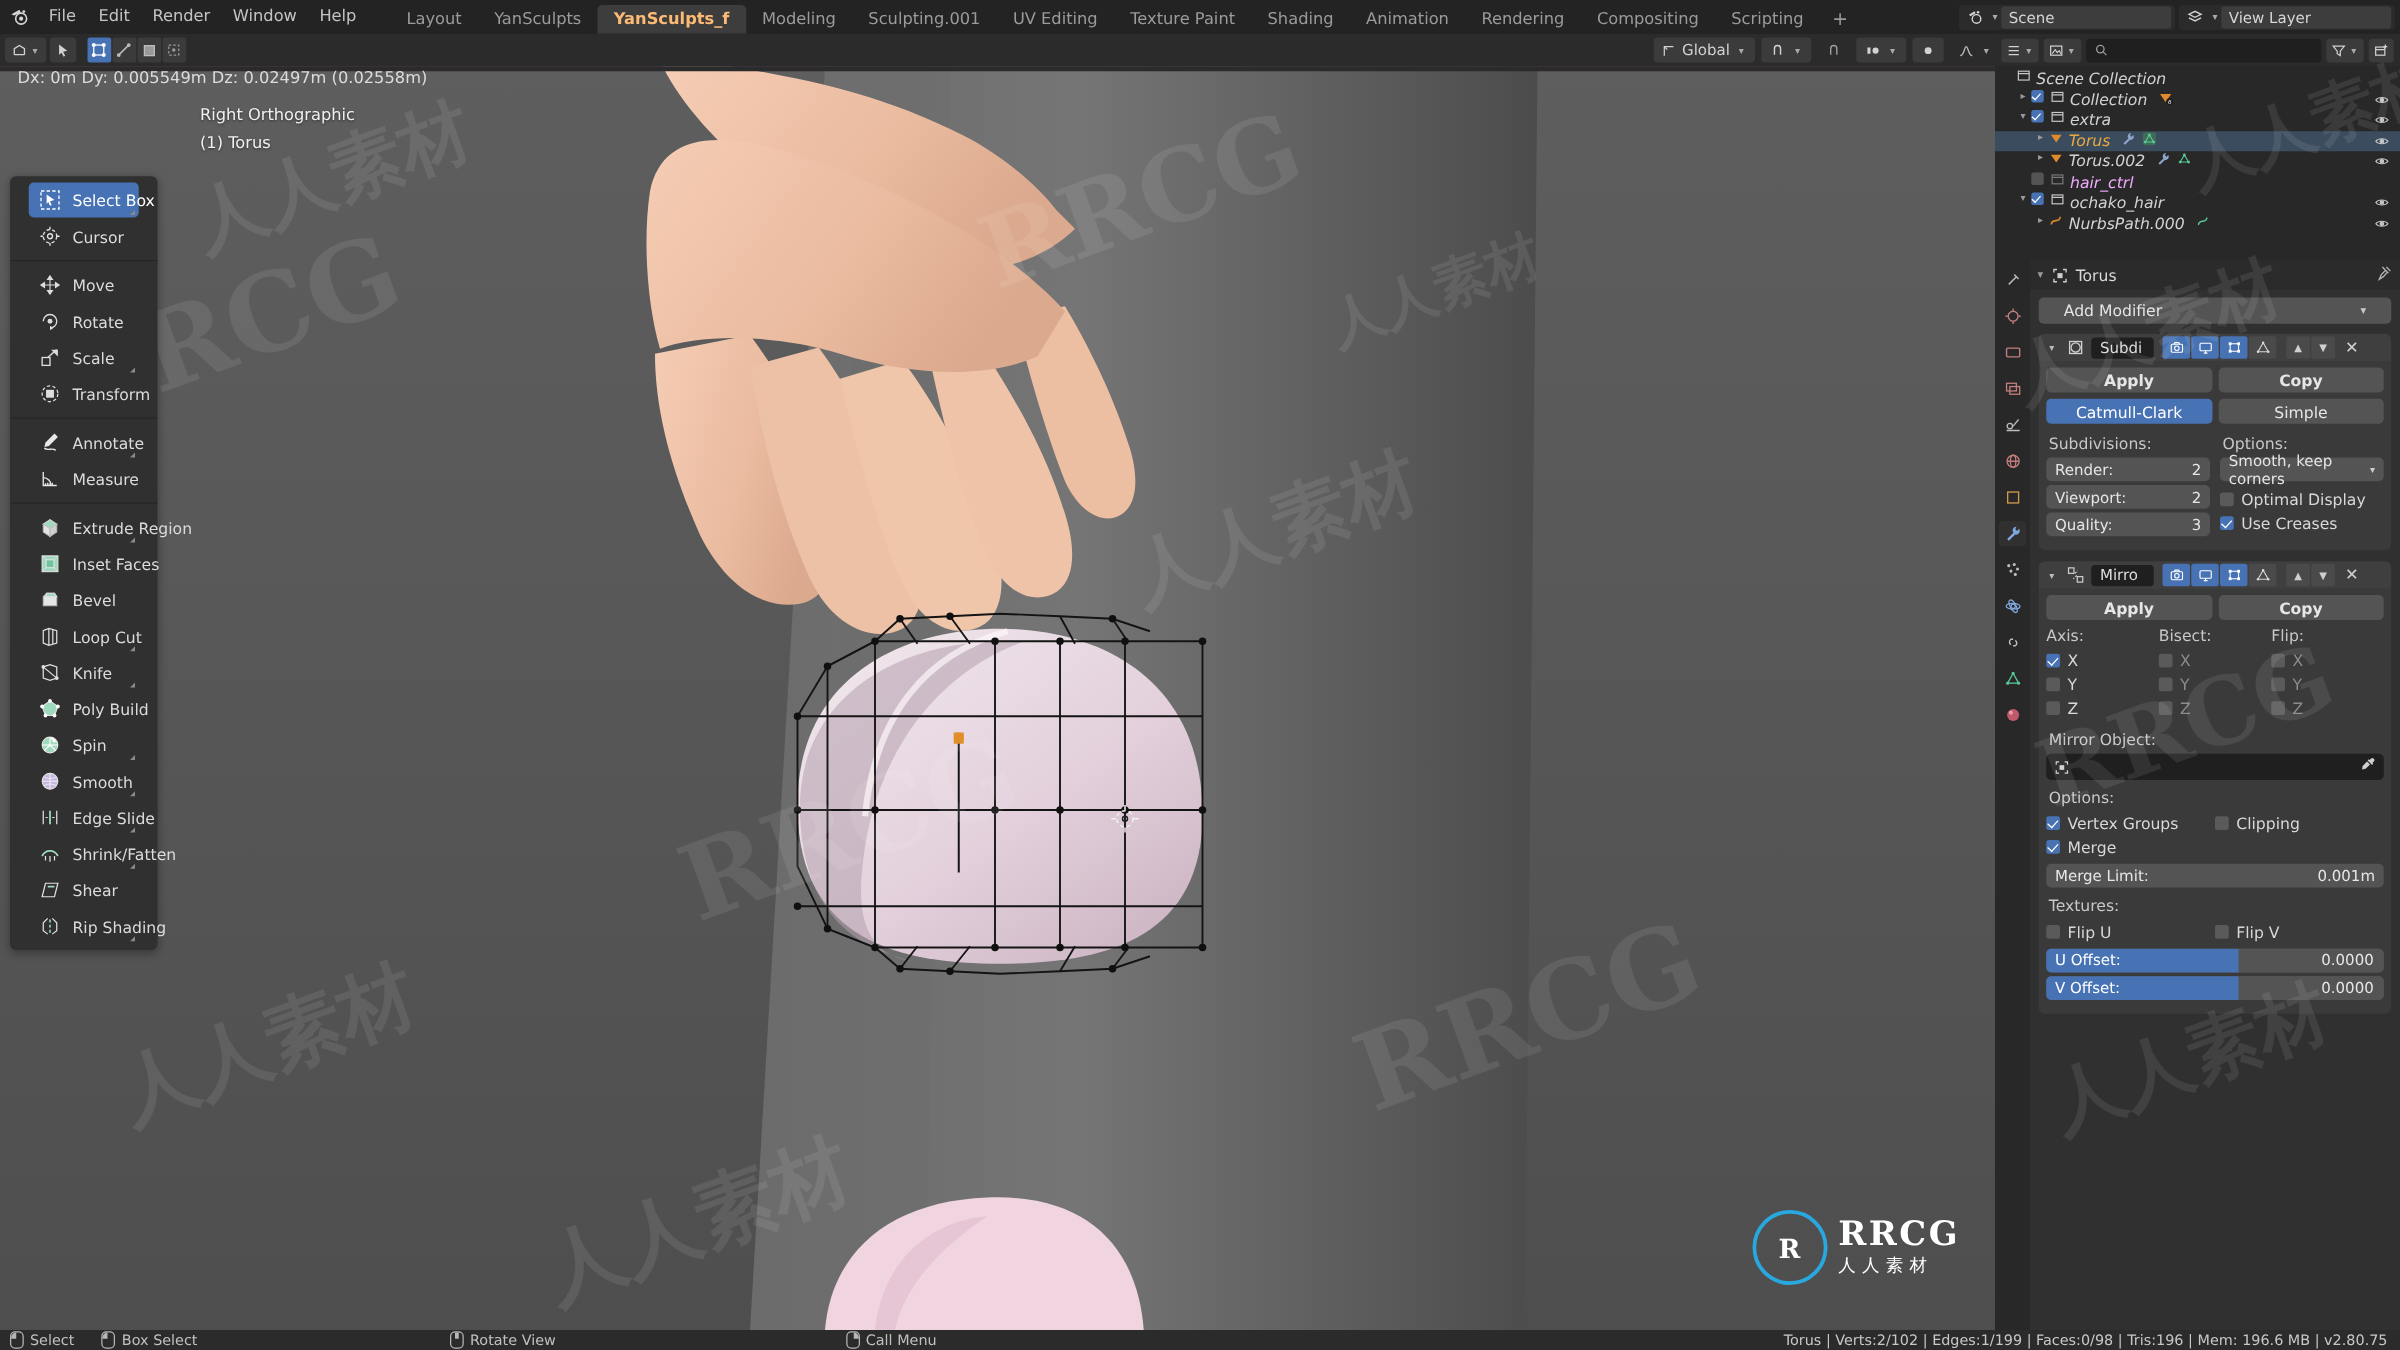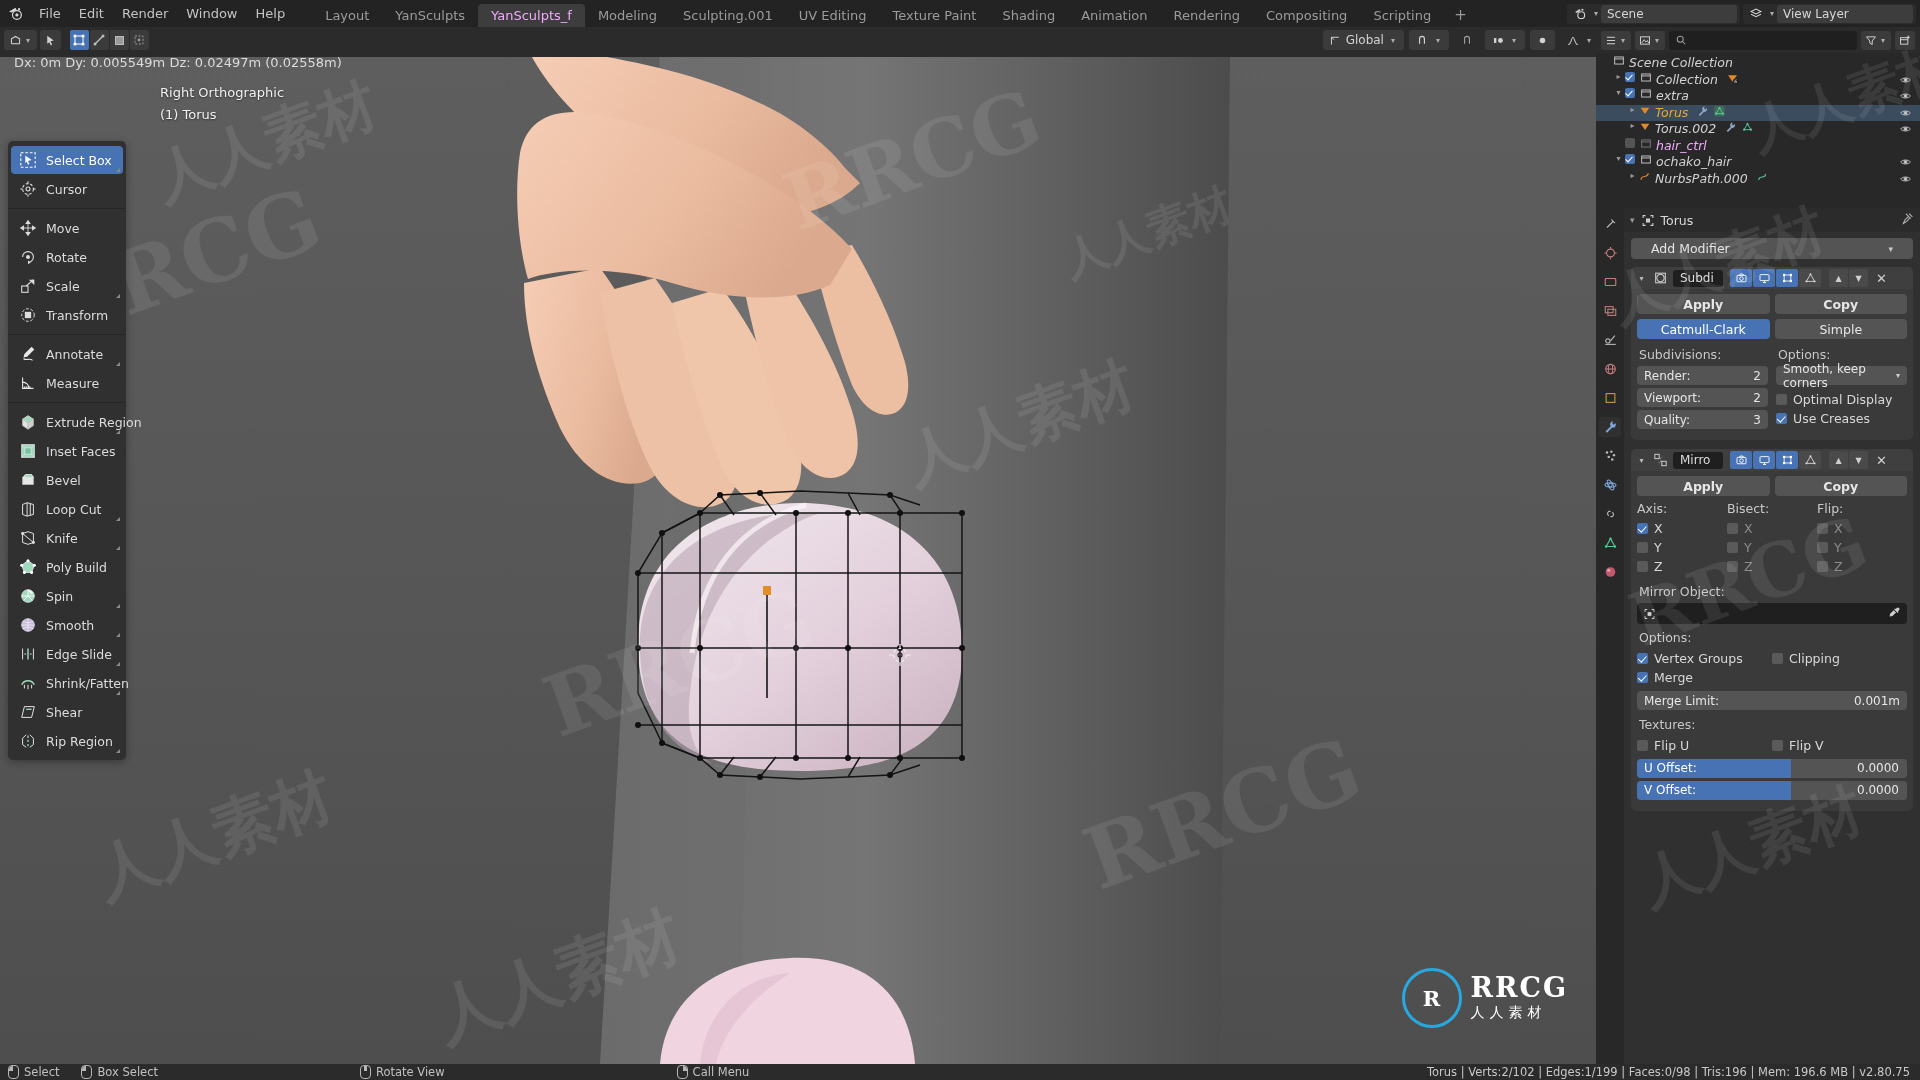--- a/index.html
+++ b/index.html
@@ -12,21 +12,21 @@
   
   .topbar{position:absolute;left:0;top:0;width:1920px;height:27px;background:#232323;
           display:flex;align-items:center;}
   .blender-logo{width:30px;height:27px;display:flex;align-items:center;justify-content:center;}
   .blender-logo svg{width:17px;height:17px;}
   .menu{display:flex;align-items:center;height:27px;}
   .menu-item{padding:0 9px;height:27px;line-height:27px;color:#c3c3c3;font-size:13px;cursor:default;}
   .wsp-tabs{display:flex;align-items:flex-end;height:27px;margin-left:18px;}
   .wsp{padding:0 13px;height:23px;line-height:23px;color:#9b9b9b;font-size:13px;
        border-radius:4px 4px 0 0;margin-top:4px;}
-  .wsp.active{background:#3d3d3d;color:#f0abfc;}
+  .wsp.active{background:#3d3d3d;color:#fdba74;font-weight:bold;}
   .wsp.plus{color:#999;padding:0 10px;font-size:15px;}
   .topbar-right{margin-left:auto;display:flex;align-items:center;height:27px;padding-right:4px;gap:3px;}
   .scene-chip{display:flex;align-items:center;height:20px;background:#2b2b2b;border-radius:3px;padding:0 3px;}
   .scene-icon{width:21px;height:18px;display:flex;align-items:center;justify-content:center;}
   .scene-field{background:#3d3d3d;height:18px;line-height:18px;border-radius:3px;
                padding:0 10px 0 6px;color:#d6d6d6;font-size:12px;min-width:120px;}
   .tiny-caret{font-size:8px;color:#aaa;padding:0 3px;}
   .vl-chip{display:flex;align-items:center;height:20px;background:#2b2b2b;border-radius:3px;padding:0 3px;}
 
   
@@ -47,21 +47,21 @@
   .vp-bg{position:absolute;inset:0;background:linear-gradient(180deg,#5e5e5e 0%,#565656 55%,#4e4e4e 100%);}
   .hud{position:absolute;left:0;top:0;width:1596px;height:30px;background:#2b2b2b;}
   .hud-text{position:absolute;left:14px;top:55px;font-size:13px;color:#dcdcdc;}
   .vp-label{position:absolute;left:160px;font-size:13px;color:#f0f0f0;text-shadow:0 1px 2px #00000080;}
   .vp-label.l1{top:87px;}
   .vp-label.l2{top:109px;}
 
   
   .toolbar{position:absolute;left:8px;top:88px;width:118px;background:#303030;border-radius:5px;
            padding:2px 0;box-shadow:0 2px 8px #00000055;}
-  .tgroup{padding:2px 0;}
+  .tgroup{padding:2px 12px;}
   .tgroup + .tgroup{border-top:1px solid #262626;margin-top:2px;padding-top:4px;}
   .tool{display:flex;align-items:center;height:28px;padding-left:4px;position:relative;border-radius:4px;
         margin:1px 3px;}
   .tool.active{background:#4772b3;}
   .tool .ti{width:26px;height:24px;display:flex;align-items:center;justify-content:center;flex:0 0 26px;}
   .tool .tl{font-size:12.5px;color:#dcdcdc;padding-left:5px;white-space:nowrap;}
   .tool.active .tl{color:#fff;}
   .tool .corner{position:absolute;right:3px;bottom:2px;width:0;height:0;
                 border-left:4px solid transparent;border-bottom:4px solid #8a8a8a;}
 
@@ -715,21 +715,21 @@
         <div class="tool">
           <span class="ti">
             <svg width="18" height="18" viewBox="0 0 20 20">
                 <g fill="none" stroke="#e2e2e2" stroke-width="1.1">
               <path d="M8 3 L4 7 L4 14 L8 17"></path>
                   <path d="M12 3 L16 7 L16 14 L12 17"></path>
                 </g>
               <path d="M10 4 L10 16" stroke="#9ed9bd" stroke-width="1.4" stroke-dasharray="2.6 2"></path>
               </svg>
             </span>
-          <span class="tl">Rip Region</span>
+          <span class="tl">Rip Shading</span>
           <span class="corner"></span>
         </div>
       </div>
     </div>
 
     <div class="logo-badge">
       <div class="logo-circle">R</div>
       <div class="logo-text">
         <b>RRCG</b>
         <s>人人素材</s>

